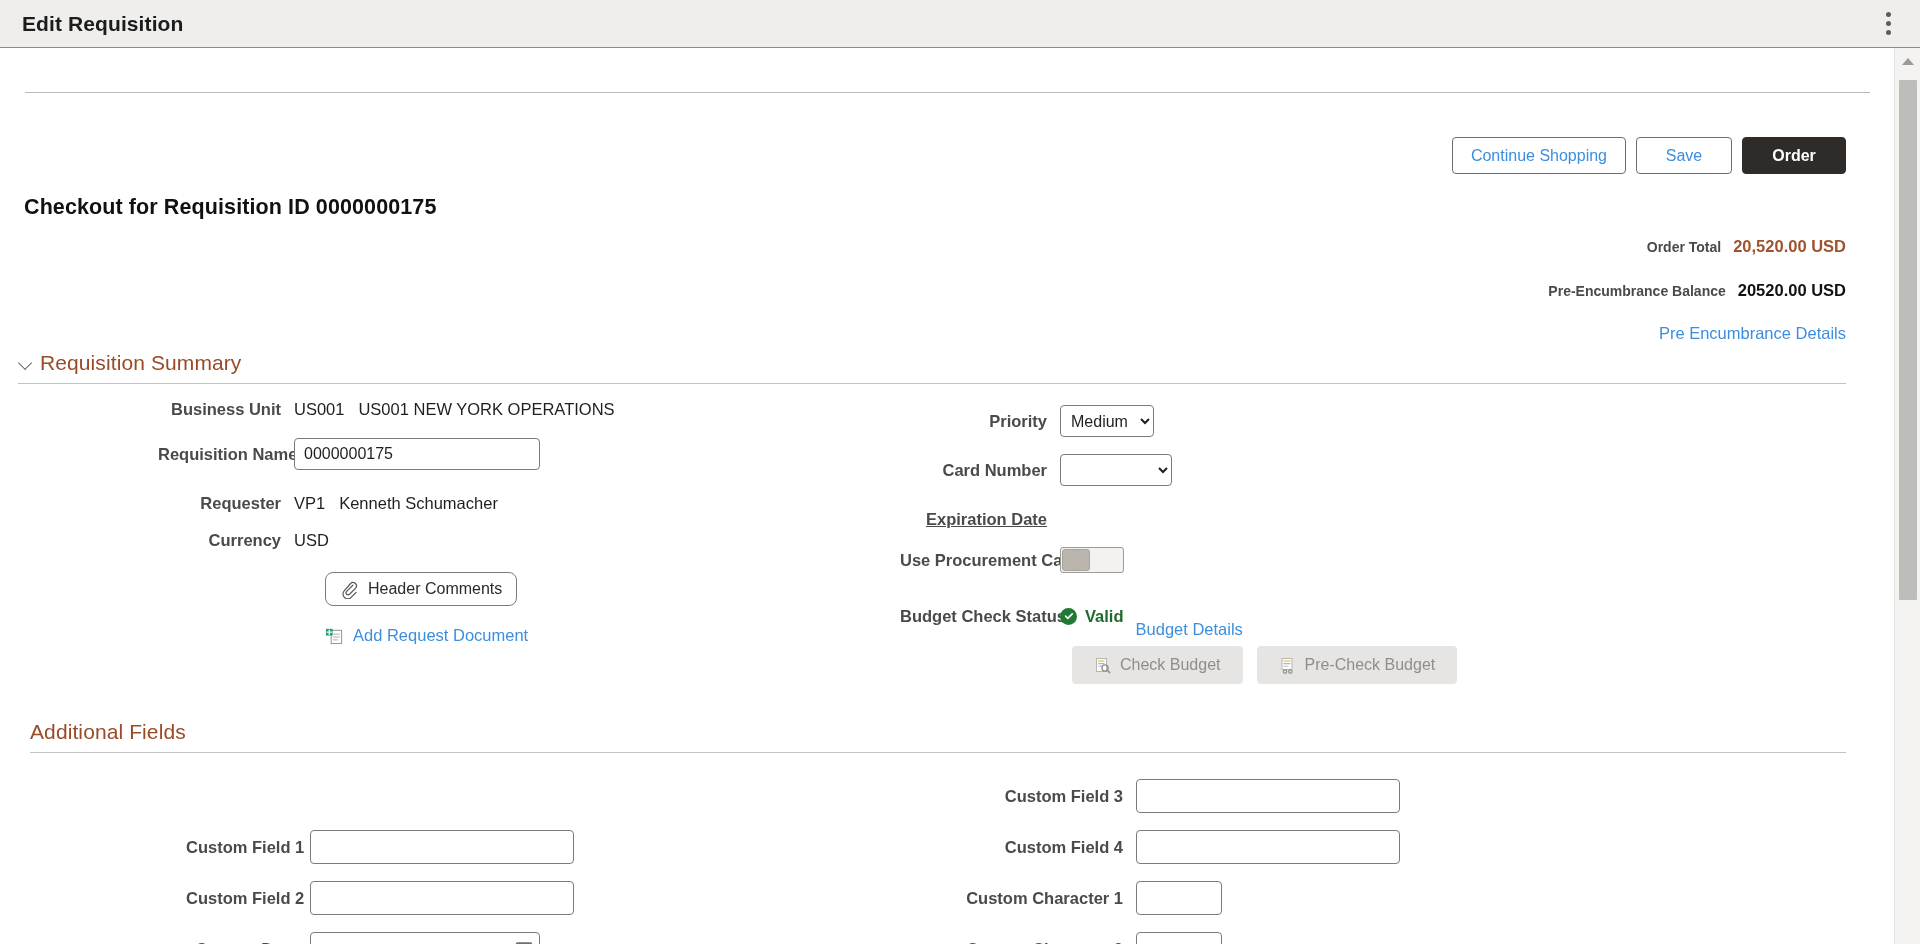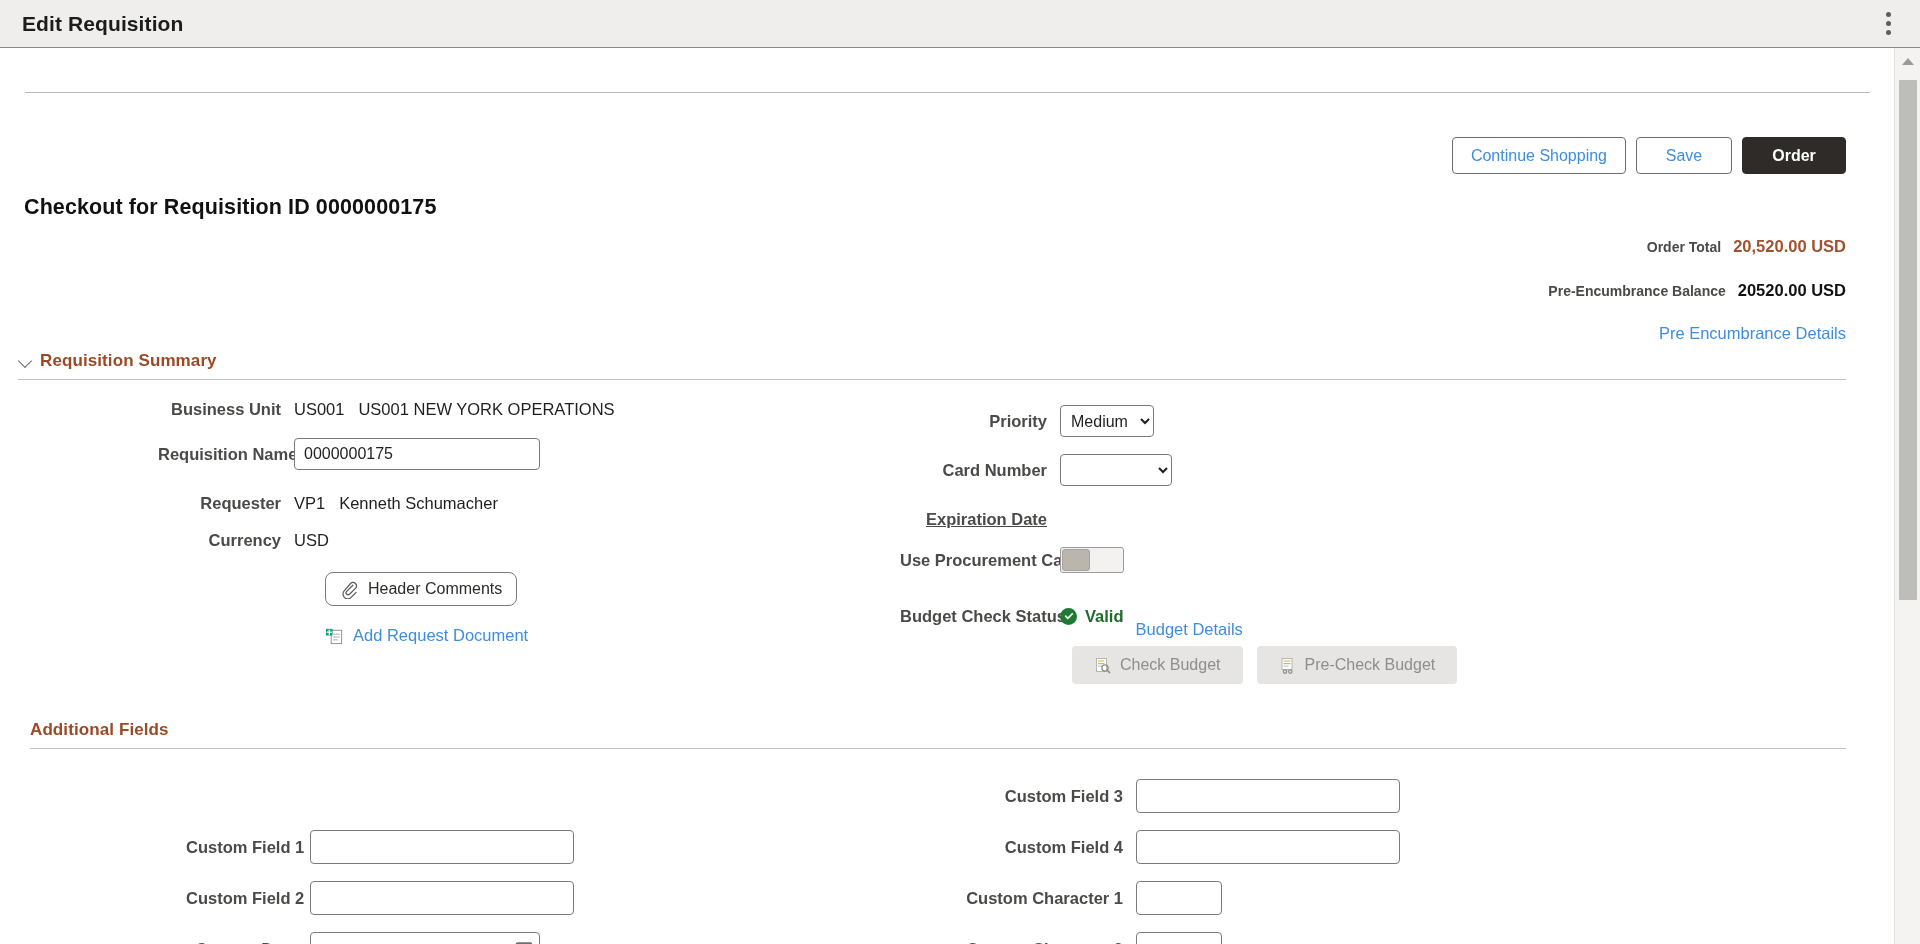--- a/index.html
+++ b/index.html
@@ -147,22 +147,22 @@
     width: 1822px;
     display: flex;
     align-items: center;
     gap: 6px;
     padding-bottom: 8px;
     border-bottom: 1px solid #c3c3c0;
   }
   .section-head.req-summary { top: 303px; left: 18px; width: 1828px; }
   .section-head.additional { top: 672px; left: 30px; width: 1816px; }
   .section-title {
-    font-size: 17px;
-    font-weight: bold;
+    font-size: 21px;
+    font-weight: normal;
     color: #9b4a26;
     letter-spacing: .1px;
   }
   .chev {
     width: 16px; height: 16px;
     position: relative;
     cursor: pointer;
     flex: 0 0 auto;
   }
   .chev::before {

